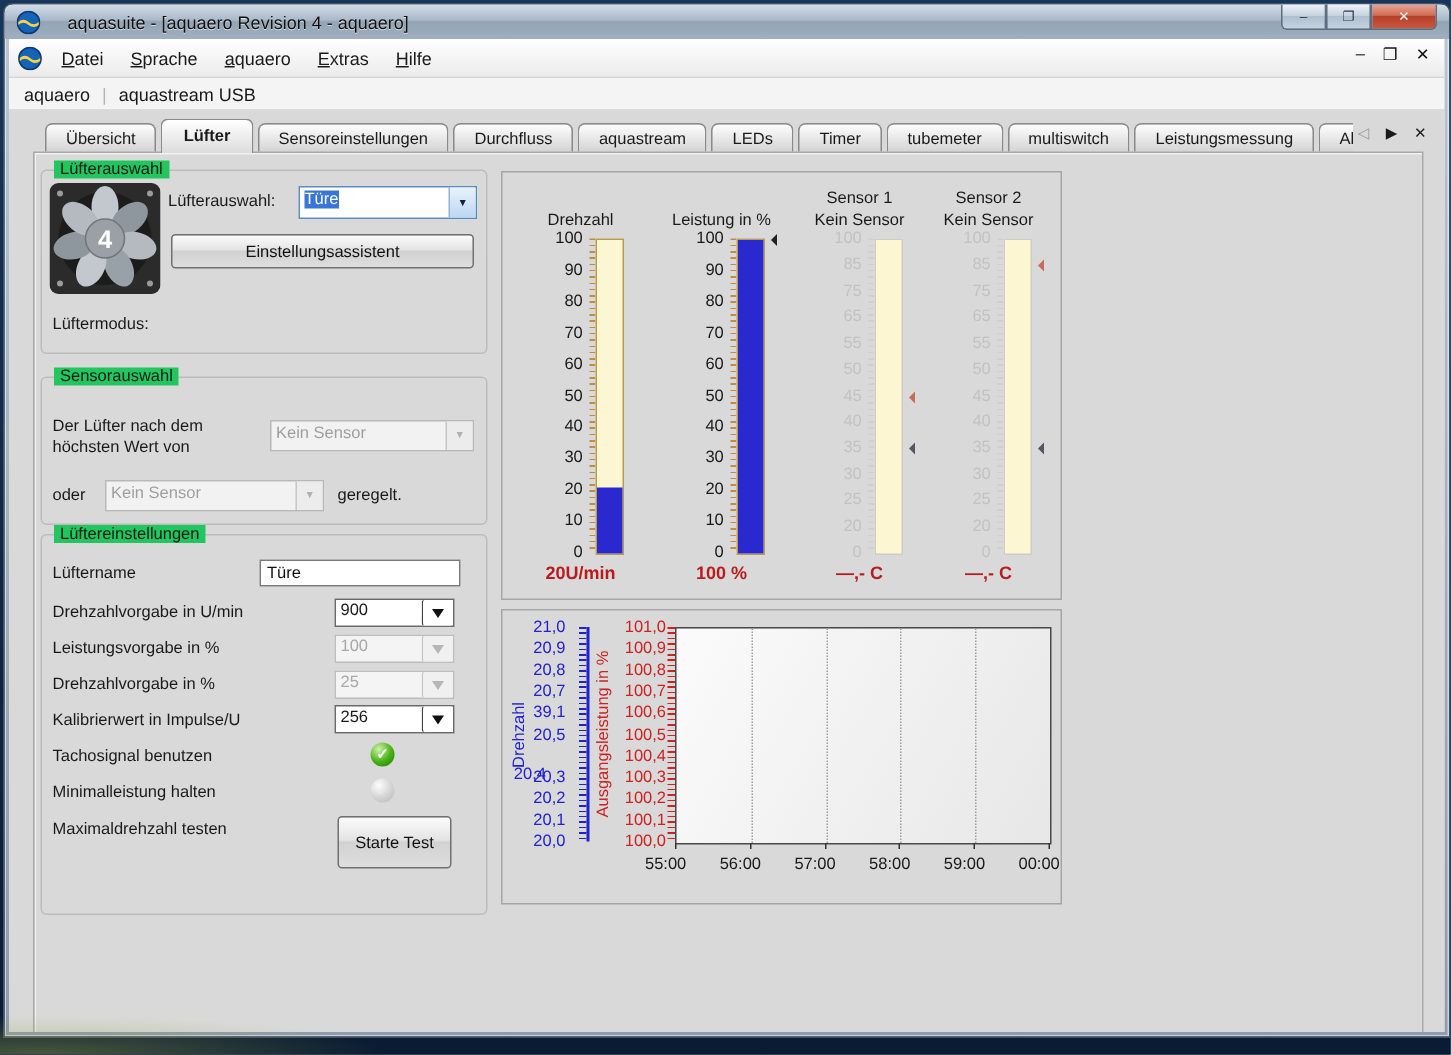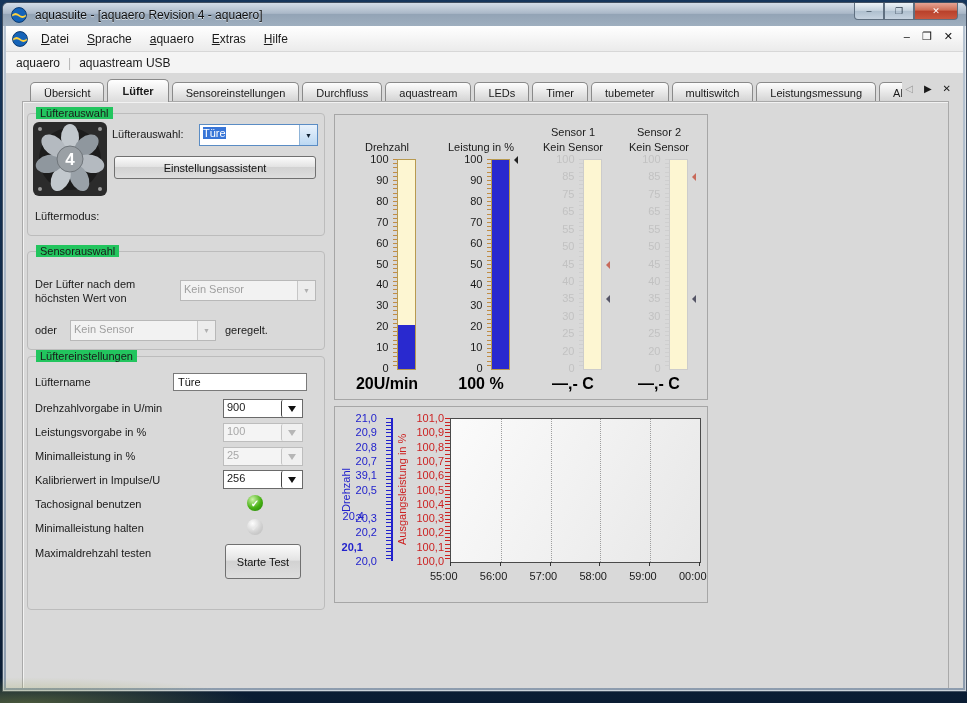--- a/index.html
+++ b/index.html
@@ -8,21 +8,21 @@
     background:linear-gradient(#16365c,#0a1c33);}
   #screen::after{content:"";position:absolute;left:0;bottom:0;width:260px;height:26px;
     background:radial-gradient(ellipse at 10% 100%, rgba(150,160,70,.45), transparent 70%);}
   
   #win{position:absolute;left:2px;top:2px;width:963px;height:688px;
     background:linear-gradient(#b9c6d4,#8d9cae);border:1px solid #425062;
     border-radius:6px 6px 0 0;box-shadow:inset 0 0 0 1px rgba(255,255,255,.55);}
   #titlebar{position:absolute;left:0;top:0;right:0;height:23px;display:flex;align-items:center;
     padding-left:8px;border-radius:6px 6px 0 0;
     background:linear-gradient(#d3dde8 0%,#aab8c8 45%,#93a4b6 50%,#9fafbf 100%);}
-  #titlebar .ttl{margin-left:8px;font-size:12px;color:#101010;text-shadow:0 1px 0 rgba(255,255,255,.6);}
+  #titlebar .ttl{margin-left:18px;font-size:12px;color:#101010;text-shadow:0 1px 0 rgba(255,255,255,.6);}
   .winbtns{position:absolute;top:0;right:8px;display:flex;}
   .wbtn{width:28px;height:16px;display:flex;align-items:center;justify-content:center;
     font-size:9px;color:#2a3a4a;border:1px solid #5f6f80;border-top:none;
     background:linear-gradient(#eef3f8,#c2cfdc 50%,#aebfce 50%,#c6d3e0);}
   .wbtn.min{border-radius:0 0 0 4px;}
   .wbtn.close{width:42px;border-radius:0 0 4px 0;color:#fff;
     background:linear-gradient(#e8a494,#cf6d55 45%,#b8402b 50%,#c9573f);}
   
   #client{position:absolute;left:3px;top:23px;right:3px;bottom:3px;background:#f0f0f0;overflow:hidden;}
   #menubar{position:relative;height:25px;display:flex;align-items:center;
@@ -86,21 +86,21 @@
   .gauge-col{position:absolute;top:0;height:100%;}
   .g-head{position:absolute;left:0;right:0;top:4px;height:36px;display:flex;flex-direction:column;
     justify-content:flex-end;align-items:center;line-height:15px;}
   .g-body{position:absolute;left:0;right:0;top:44px;height:209px;display:flex;justify-content:center;}
   .g-labels{position:relative;width:34px;height:100%;}
   .g-labels span{position:absolute;right:4px;width:30px;text-align:right;}
   .g-ticks{width:4px;height:100%;}
   .g-bar{position:relative;width:17px;height:100%;background:#fdf6d2;}
   .g-bar .fill{position:absolute;left:0;right:0;bottom:0;background:#2929cf;}
   .g-marker{position:absolute;width:0;height:0;border:4px solid transparent;}
-  .g-value{position:absolute;left:0;right:0;top:260px;text-align:center;font-weight:bold;font-size:16px;color:#000000;}
+  .g-value{position:absolute;left:0;right:0;top:260px;text-align:center;font-weight:bold;font-size:12px;color:#b91c1c;}
   
   .rot{position:absolute;display:flex;align-items:center;justify-content:center;
     writing-mode:vertical-rl;transform:rotate(180deg);}
   .cplot{position:absolute;border:1px solid#4a4a4a;background:linear-gradient(120deg,#fbfbfb,#e7e7e7);}
   .gridv{position:absolute;top:0;bottom:0;width:0;border-left:1px dotted #9f9f9f;}
   .ctick{position:absolute;width:40px;margin-left:-20px;text-align:left;}
   .cticky{position:absolute;width:34px;text-align:right;}
   .xmark{position:absolute;width:1px;height:4px;background:#333;}
 </style>
 </head>
@@ -212,21 +212,21 @@
                 <i></i>
               </div>
             </div>
             <span class="lbl" style="left: 7px; top: 69px;">Leistungsvorgabe in %</span>
             <div class="spin disabled" style="left: 195px; top: 66px; width: 78px;">
               <div class="sv">100</div>
               <div class="sbtn">
                 <i></i>
               </div>
             </div>
-            <span class="lbl" style="left: 7px; top: 93px;">Minimalleistung in %</span>
+            <span class="lbl" style="left: 7px; top: 93px;">Drehzahlvorgabe in %</span>
             <div class="spin disabled" style="left: 195px; top: 90px; width: 78px;">
               <div class="sv">25</div>
               <div class="sbtn">
                 <i></i>
               </div>
             </div>
             <span class="lbl" style="left: 7px; top: 117px;">Kalibrierwert in Impulse/U</span>
             <div class="spin" style="left: 195px; top: 113px; width: 78px;">
               <div class="sv">256</div>
               <div class="sbtn">
@@ -365,21 +365,21 @@
             <div class="rot" style="left: 4px; top: 11px; width: 14px; height: 143px; color: rgb(34, 34, 204);">Drehzahl</div>
             <div class="cticky" style="left: 18px; width: 24px; top: 5px; color: rgb(34, 34, 204);">21,0</div>
             <div class="cticky" style="left: 18px; width: 24px; top: 19.3px; color: rgb(34, 34, 204);">20,9</div>
             <div class="cticky" style="left: 18px; width: 24px; top: 33.6px; color: rgb(34, 34, 204);">20,8</div>
             <div class="cticky" style="left: 18px; width: 24px; top: 47.9px; color: rgb(34, 34, 204);">20,7</div>
             <div class="cticky" style="left: 18px; width: 24px; top: 62.2px; color: rgb(34, 34, 204);">39,1</div>
             <div class="cticky" style="left: 18px; width: 24px; top: 76.5px; color: rgb(34, 34, 204);">20,5</div>
             <div class="cticky" style="left: 5px; width: 24px; top: 90.8px; color: rgb(34, 34, 204); margin-top: 12px;">20,4</div>
             <div class="cticky" style="left: 18px; width: 24px; top: 105.1px; color: rgb(34, 34, 204);">20,3</div>
             <div class="cticky" style="left: 18px; width: 24px; top: 119.4px; color: rgb(34, 34, 204);">20,2</div>
-            <div class="cticky" style="left: 4px; width: 24px; top: 133.7px; color: rgb(34, 34, 204); font-weight: bold;">20,1</div>
+            <div class="cticky" style="left: 18px; width: 24px; top: 133.7px; color: rgb(34, 34, 204);">20,1</div>
             <div class="cticky" style="left: 18px; width: 24px; top: 148px; color: rgb(34, 34, 204);">20,0</div>
             <div style="position: absolute; left: 51px; top: 11px; width: 5px; height: 143px; border-right: 2px solid rgb(34, 34, 204); background: repeating-linear-gradient(rgb(34, 34, 204) 0px, rgb(34, 34, 204) 1px, transparent 1px, transparent 3.6px);"></div>
             <div class="rot" style="left: 60px; top: 11px; width: 14px; height: 143px; color: rgb(204, 34, 34);">Ausgangsleistung in %</div>
             <div class="cticky" style="left: 76px; width: 33px; top: 5px; color: rgb(204, 34, 34);">101,0</div>
             <div class="cticky" style="left: 76px; width: 33px; top: 19.3px; color: rgb(204, 34, 34);">100,9</div>
             <div class="cticky" style="left: 76px; width: 33px; top: 33.6px; color: rgb(204, 34, 34);">100,8</div>
             <div class="cticky" style="left: 76px; width: 33px; top: 47.9px; color: rgb(204, 34, 34);">100,7</div>
             <div class="cticky" style="left: 76px; width: 33px; top: 62.2px; color: rgb(204, 34, 34);">100,6</div>
             <div class="cticky" style="left: 76px; width: 33px; top: 76.5px; color: rgb(204, 34, 34);">100,5</div>
             <div class="cticky" style="left: 76px; width: 33px; top: 90.8px; color: rgb(204, 34, 34);">100,4</div>

